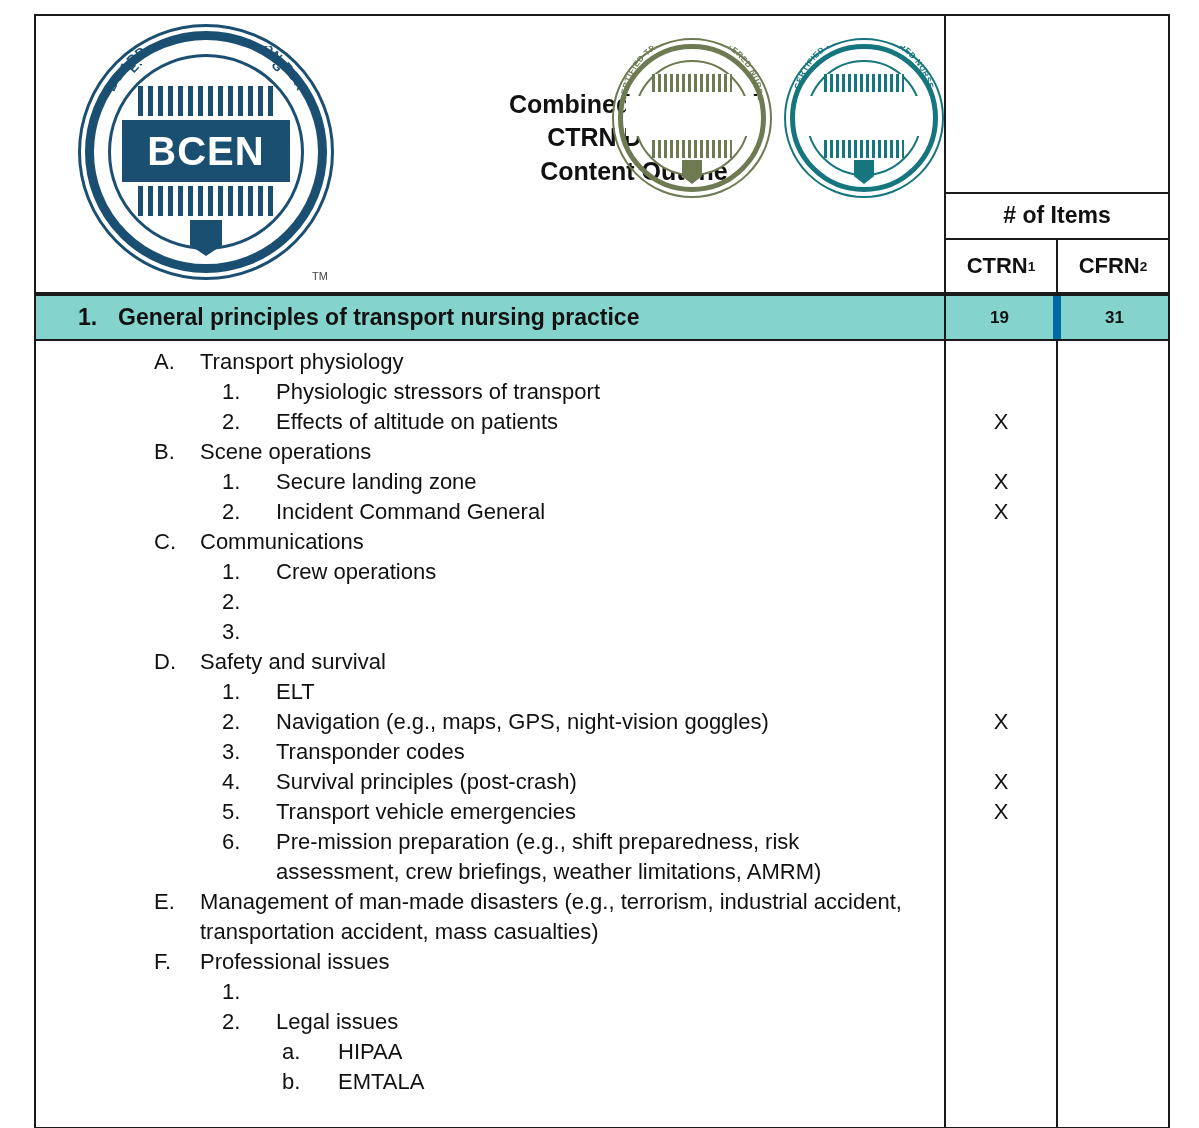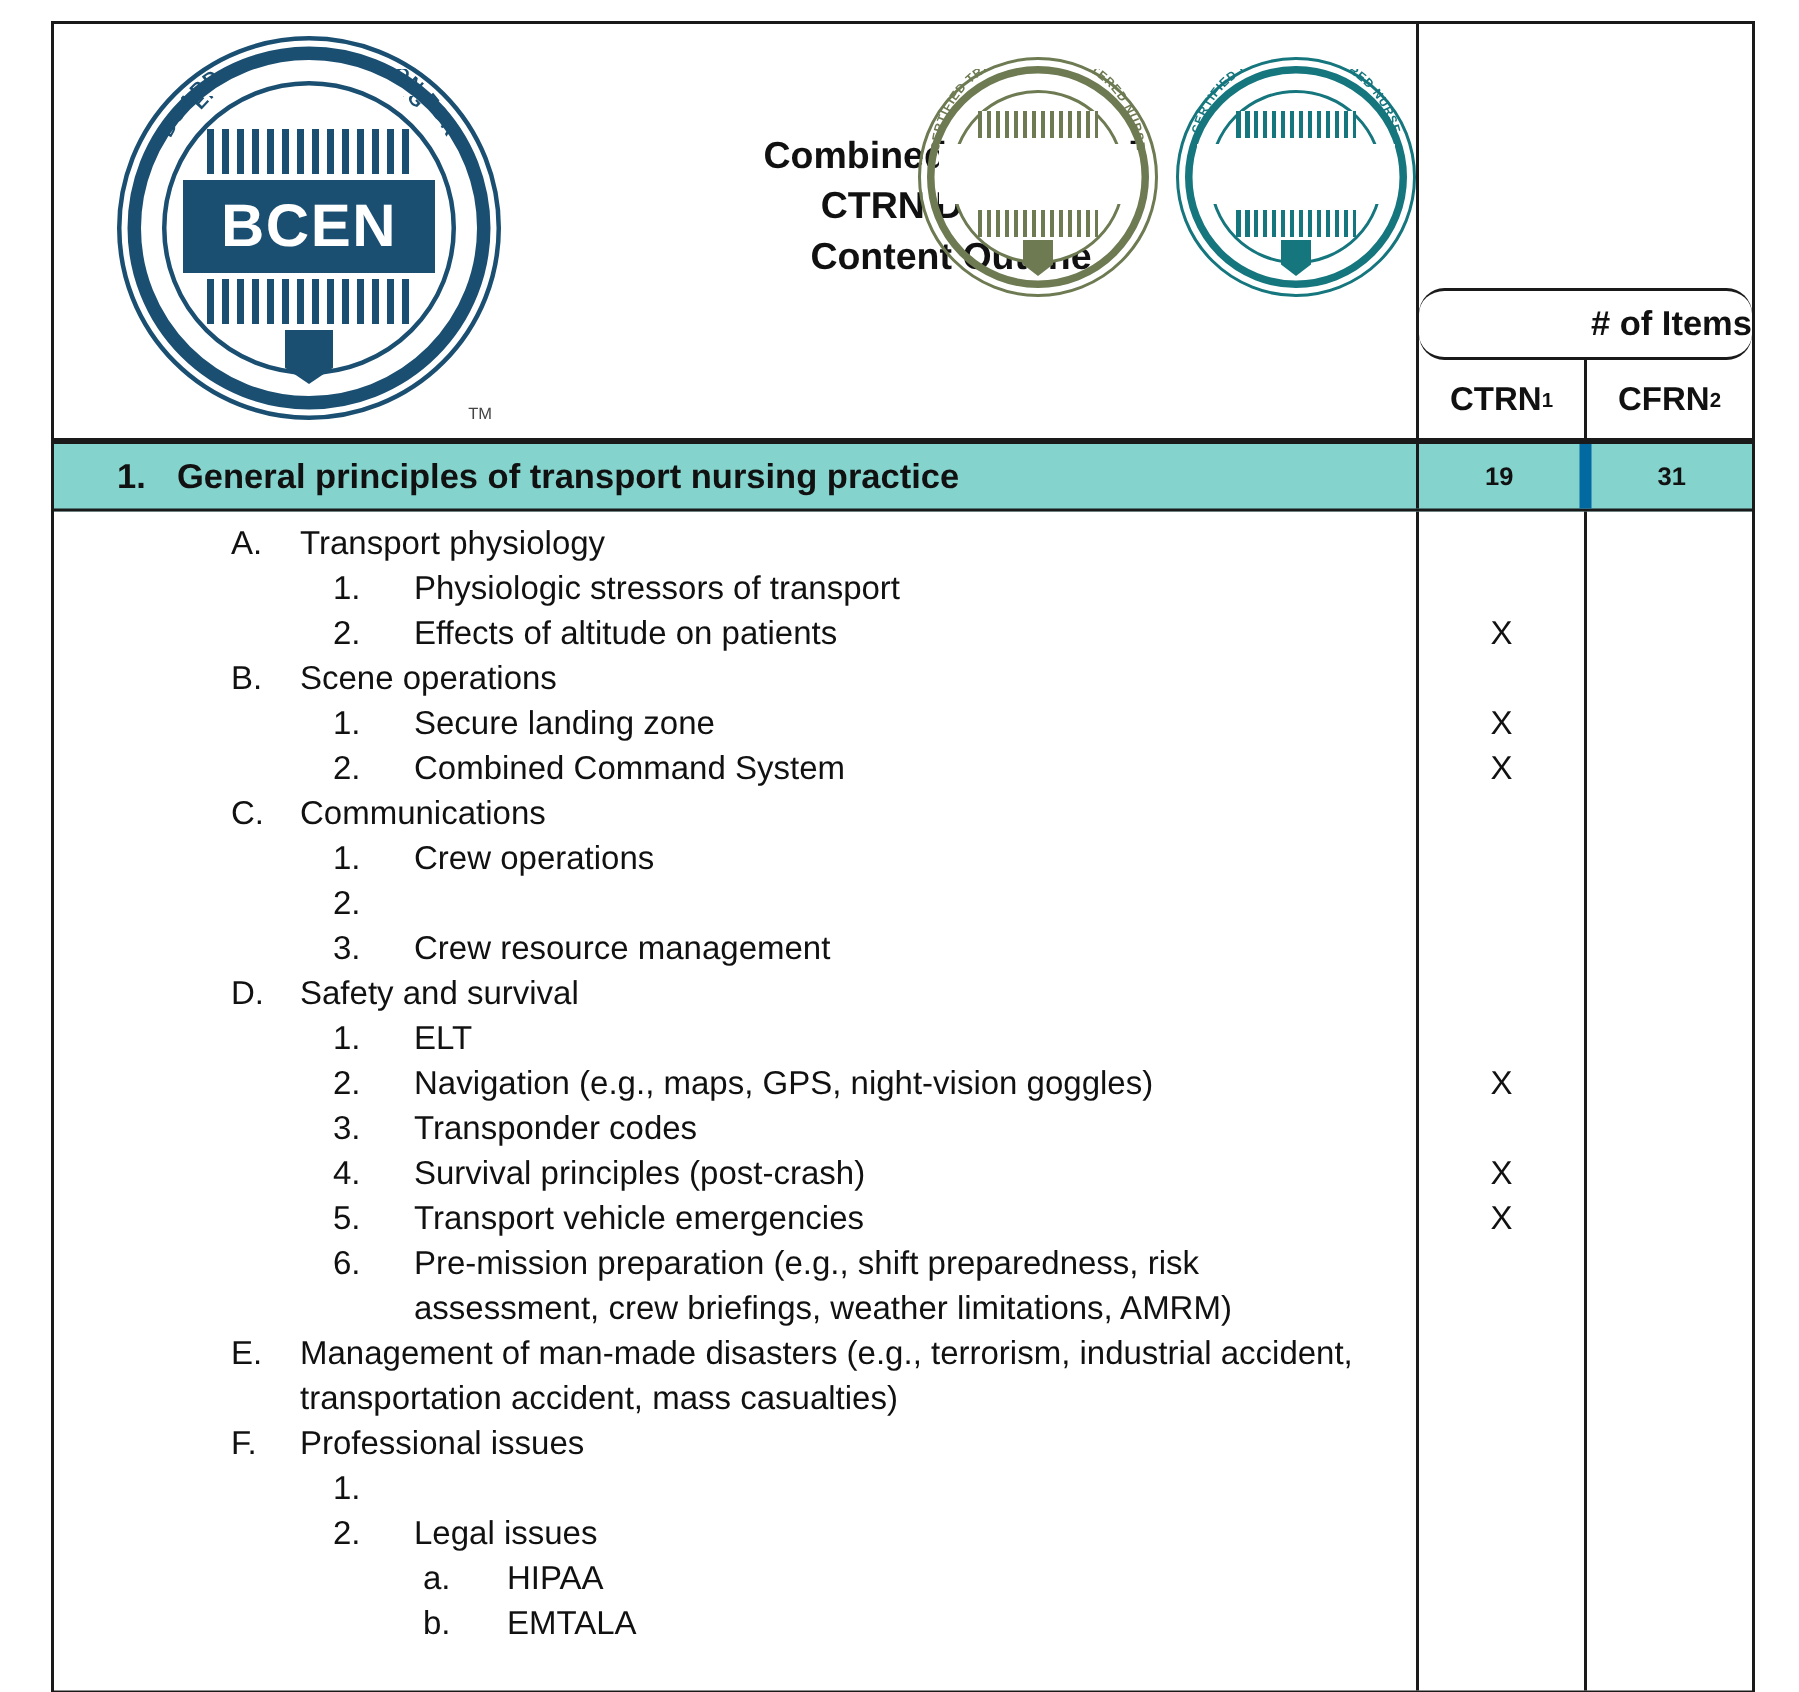--- a/index.html
+++ b/index.html
@@ -70,28 +70,27 @@
   
   .header-right {
     width: 222px;
     flex: none;
     border-left: 2px solid #1a1a1a;
     display: flex;
     flex-direction: column;
     justify-content: flex-end;
   }
   .items-title {
-    text-align: right;
+    text-align: center;
     font-weight: bold;
     font-size: 23px;
     padding: 8px 0 9px 0;
     border-bottom: 2px solid #1a1a1a;
     border-top: 2px solid #1a1a1a;
     color: #111;
-    border-radius: 17px;
   }
   .items-subhead {
     display: flex;
     height: 52px;
   }
   .items-subhead > div {
     flex: 1 1 50%;
     display: flex;
     align-items: center;
     justify-content: center;
@@ -379,36 +378,35 @@
         <div class="line lvl-A">
             <span class="lbl">B.</span>
             <span class="txt">Scene operations</span>
           </div>
         <div class="line lvl-1">
             <span class="lbl">1.</span>
             <span class="txt">Secure landing zone</span>
           </div>
         <div class="line lvl-1">
             <span class="lbl">2.</span>
-            <span class="txt">Combined Command System</span>
+            <span class="txt">Incident Command General</span>
           </div>
         <div class="line lvl-A">
             <span class="lbl">C.</span>
             <span class="txt">Communications</span>
           </div>
         <div class="line lvl-1">
             <span class="lbl">1.</span>
             <span class="txt">Crew operations</span>
           </div>
         <div class="line lvl-1" style="max-width:720px;">
             <span class="lbl">2.</span>
           </div>
         <div class="line lvl-1">
             <span class="lbl">3.</span>
-            <span class="txt">Crew resource management</span>
           </div>
         <div class="line lvl-A">
             <span class="lbl">D.</span>
             <span class="txt">Safety and survival</span>
           </div>
         <div class="line lvl-1">
             <span class="lbl">1.</span>
             <span class="txt">ELT</span>
           </div>
         <div class="line lvl-1">

